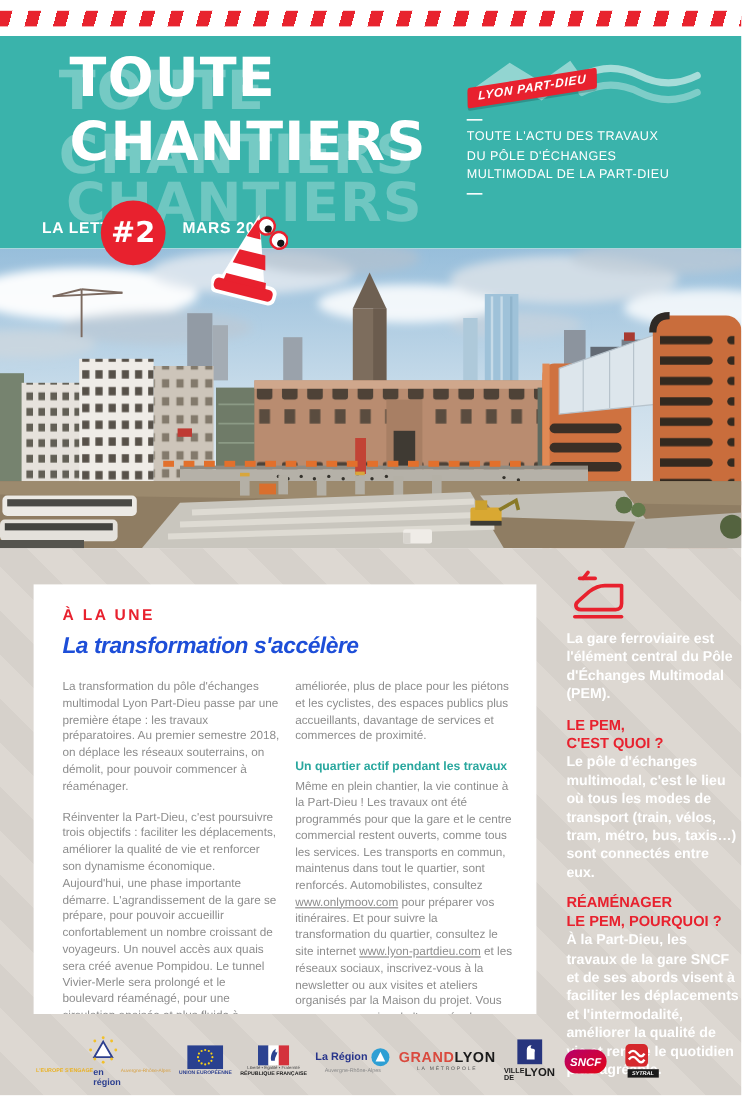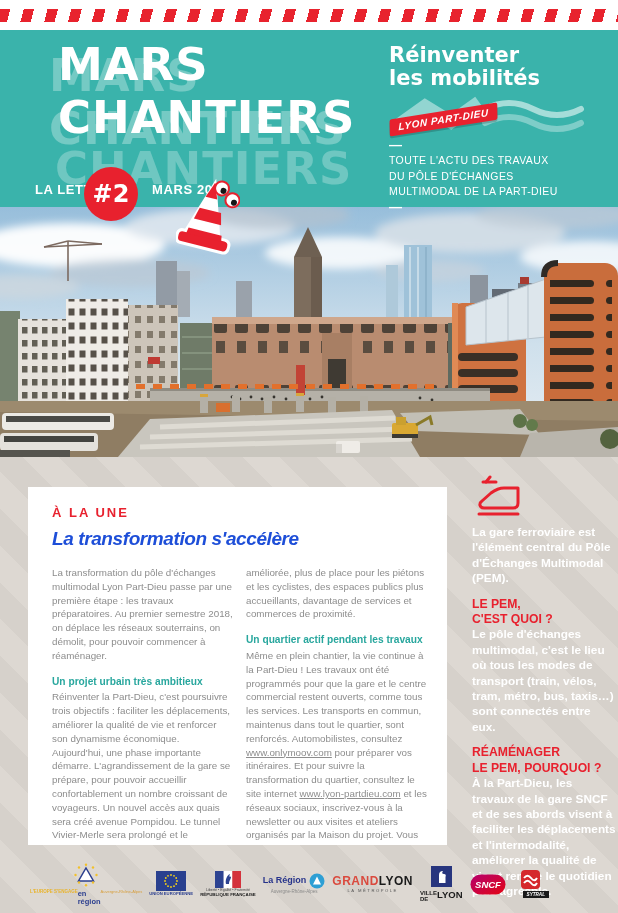--- a/index.html
+++ b/index.html
@@ -89,24 +89,23 @@
 </style>
 </head>
 <body>
 
 <div class="page">
 
   <div class="hazard"></div>
 
   <header class="masthead">
     <div class="ghost">CHANTIERS</div>
-    <h1 class="actus"><span>MARS</span><br><span>CHANTIERS</span></h1>
+    <h1 class="actus"><span>TOUTE</span><br><span>CHANTIERS</span></h1>
 
     <div class="brand">
-      <div class="tagline"><span>Réinventer</span><br><span>les mobilités</span></div>
       <div class="waves">
         <svg width="205" height="44" viewBox="0 0 205 44">
           <path d="M8 32 L36 12 L62 28 L90 8" stroke="rgba(255,255,255,0.45)" stroke-width="13" fill="none"></path>
           <path d="M96 15 q24 -12 48 0 t48 0" stroke="rgba(255,255,255,0.55)" stroke-width="6" fill="none" stroke-linecap="round"></path>
           <path d="M96 29 q24 -12 48 0 t48 0" stroke="rgba(255,255,255,0.35)" stroke-width="6" fill="none" stroke-linecap="round"></path>
         </svg>
         <div class="ribbon">LYON PART-DIEU</div>
       </div>
       <div class="dash">—</div>
       <div class="kicker-block">
@@ -316,21 +315,20 @@
   </svg>
 
   <section class="lower">
 
     <article class="card">
       <div class="a-kicker">À LA UNE</div>
       <h2 class="a-title">La transformation s'accélère</h2>
       <div class="cols">
         <div class="col">
           <p>La transformation du pôle d'échanges multimodal Lyon Part-Dieu passe par une première étape : les travaux préparatoires. Au premier semestre 2018, on déplace les réseaux souterrains, on démolit, pour pouvoir commencer à réaménager.</p>
-          <h3>Un projet urbain très ambitieux</h3>
           <p>Réinventer la Part-Dieu, c'est poursuivre trois objectifs : faciliter les déplacements, améliorer la qualité de vie et renforcer son dynamisme économique. Aujourd'hui, une phase importante démarre. L'agrandissement de la gare se prépare, pour pouvoir accueillir confortablement un nombre croissant de voyageurs. Un nouvel accès aux quais sera créé avenue Pompidou. Le tunnel Vivier-Merle sera prolongé et le boulevard réaménagé, pour une circulation apaisée et plus fluide à l'échelle du quartier. Demain, il y aura une offre de transports en commun</p>
         </div>
         <div class="col">
           <p>améliorée, plus de place pour les piétons et les cyclistes, des espaces publics plus accueillants, davantage de services et commerces de proximité.</p>
           <h3>Un quartier actif pendant les travaux</h3>
           <p><span>Même en plein chantier, la vie continue à la Part-Dieu ! Les travaux ont été programmés pour que la gare et le centre commercial restent ouverts, comme tous les services. Les transports en commun, maintenus dans tout le quartier, sont renforcés. Automobilistes, consultez </span><a class="link">www.onlymoov.com</a><span> pour préparer vos itinéraires. Et pour suivre la transformation du quartier, consultez le site internet </span><a class="link">www.lyon-partdieu.com</a><span> et les réseaux sociaux, inscrivez-vous à la newsletter ou aux visites et ateliers organisés par la Maison du projet. Vous ne manquerez rien de l'avancée des travaux.</span></p>
         </div>
       </div>
     </article>
 

